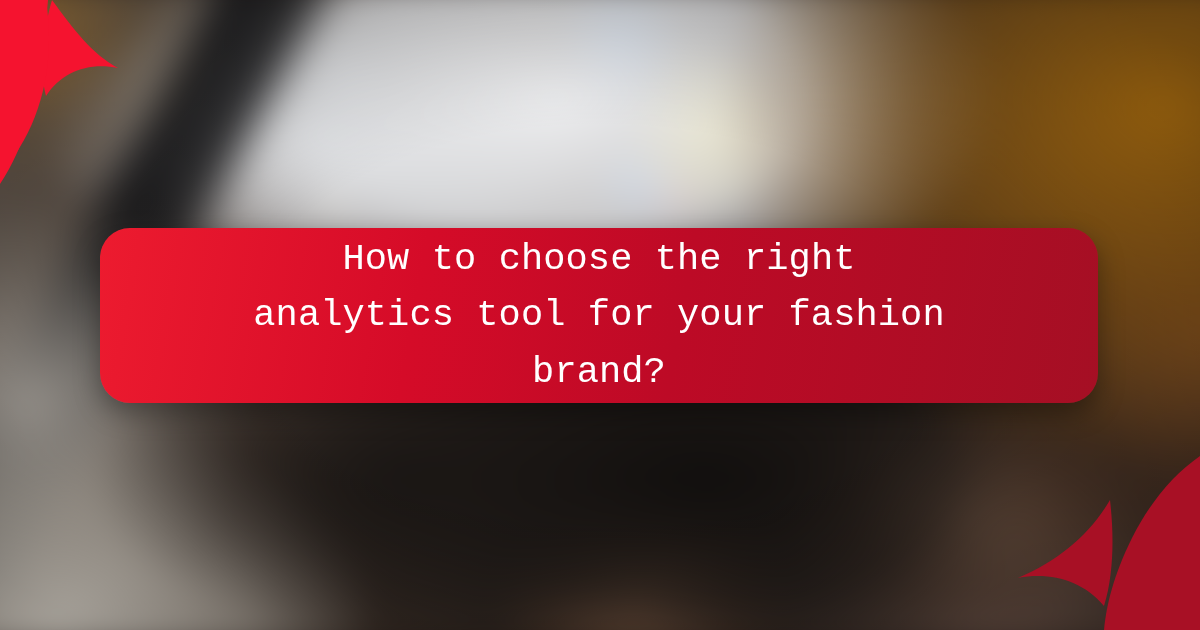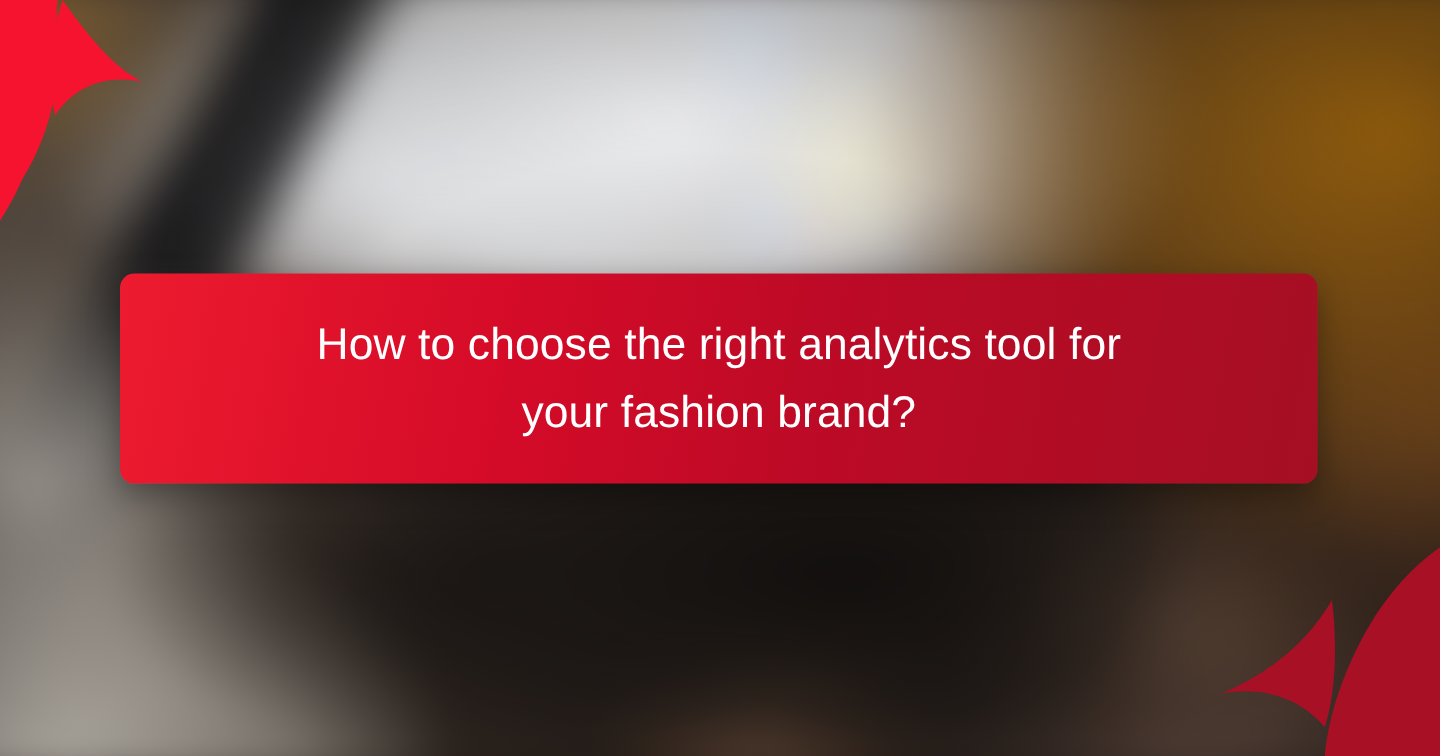--- a/index.html
+++ b/index.html
@@ -68,28 +68,29 @@
   .corner-deco.tl { left: 0; top: 0; width: 200px; height: 210px; }
   .corner-deco.br { right: 0; bottom: 0; width: 210px; height: 200px; }
 
   
   .headline-banner {
     position: absolute;
     left: 100px;
     top: 228px;
     width: 998px;
     height: 175px;
-    border-radius: 12px;
+    border-radius: 30px;
     background: linear-gradient(100deg, #ed1b2f 0%, #d50b28 32%, #bd0a26 58%, #a50f24 100%);
     box-shadow: 0 10px 26px rgba(0,0,0,0.35);
     display: flex;
     align-items: center;
     justify-content: center;
     box-sizing: border-box;
     padding: 0 60px;
+    font-family: Liberation Mono, monospace;
   }
   .headline-text {
     color: #ffffff;
     font-size: 37px;
     font-weight: 400;
     line-height: 1.52;
     text-align: center;
     letter-spacing: 0.1px;
     max-width: 720px;
   }

